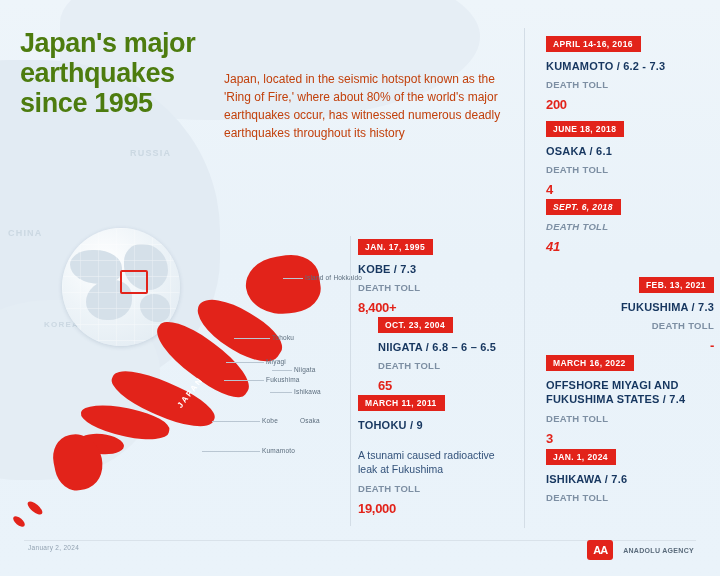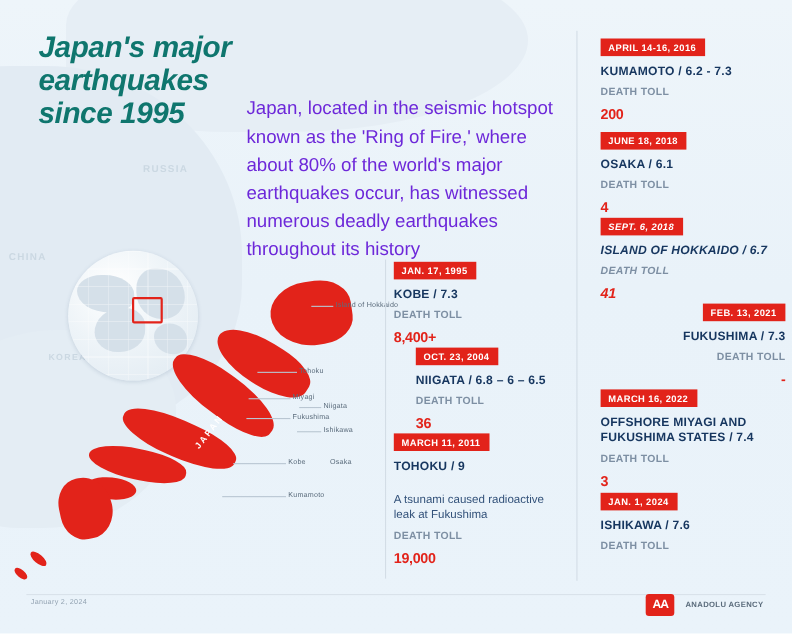--- a/index.html
+++ b/index.html
@@ -46,29 +46,28 @@
     font-weight:bold;
     letter-spacing:1.2px;
     font-size:9px;
     text-transform:uppercase;
   }
   .bg-label.russia{left:130px;top:148px;}
   .bg-label.china{left:8px;top:228px;}
   .bg-label.korea{left:44px;top:320px;font-size:8px;}
   
   .title{
-    position:absolute;left:35px;top:28px;width:200px;
+    position:absolute;left:20px;top:28px;width:200px;
     font-size:27px;line-height:1.12;
-    font-weight:bold;color:#0f766e;
+    font-weight:bold;color:#4d7c0f;
     letter-spacing:-0.4px;
-    font-style:italic;
   }
   .intro{
-    position:absolute;left:224px;top:86px;width:280px;
-    font-size:17px;line-height:1.5;color:#6d28d9;
+    position:absolute;left:224px;top:70px;width:280px;
+    font-size:12px;line-height:1.5;color:#c2410c;
   }
   
   .globe{
     position:absolute;left:62px;top:228px;width:118px;height:118px;
     border-radius:50%;
     background:radial-gradient(circle at 36% 30%, #ffffff 0%, #eef4f8 45%, #dfe9f1 100%);
     box-shadow:0 1px 4px rgba(60,90,120,.18);
     overflow:hidden;
   }
   .globe .cont{
@@ -271,21 +270,21 @@
     <div class="hdr">JAN. 17, 1995</div>
     <div class="place">KOBE / 7.3</div>
     <div class="dt">DEATH TOLL</div>
     <div class="toll">8,400+</div>
   </div>
 
   <div class="card" style="left:378px;top:314px;">
     <div class="hdr">OCT. 23, 2004</div>
     <div class="place">NIIGATA / 6.8 – 6 – 6.5</div>
     <div class="dt">DEATH TOLL</div>
-    <div class="toll">36</div>
+    <div class="toll">65</div>
   </div>
 
   <div class="card" style="left:358px;top:392px;">
     <div class="hdr">MARCH 11, 2011</div>
     <div class="place">TOHOKU / 9</div>
     <div class="note">A tsunami caused radioactive leak at Fukushima</div>
     <div class="dt">DEATH TOLL</div>
     <div class="toll">19,000</div>
   </div>
 
@@ -298,21 +297,20 @@
 
   <div class="card right" style="left:546px;top:118px;">
     <div class="hdr">JUNE 18, 2018</div>
     <div class="place">OSAKA / 6.1</div>
     <div class="dt">DEATH TOLL</div>
     <div class="toll">4</div>
   </div>
 
   <div class="card right" style="left:546px;top:196px;font-style:italic;">
     <div class="hdr">SEPT. 6, 2018</div>
-    <div class="place">ISLAND OF HOKKAIDO / 6.7</div>
     <div class="dt">DEATH TOLL</div>
     <div class="toll">41</div>
   </div>
 
   <div class="card right" style="left:546px;top:274px;text-align:right;">
     <div class="hdr">FEB. 13, 2021</div>
     <div class="place">FUKUSHIMA  / 7.3</div>
     <div class="dt">DEATH TOLL</div>
     <div class="toll">-</div>
   </div>

